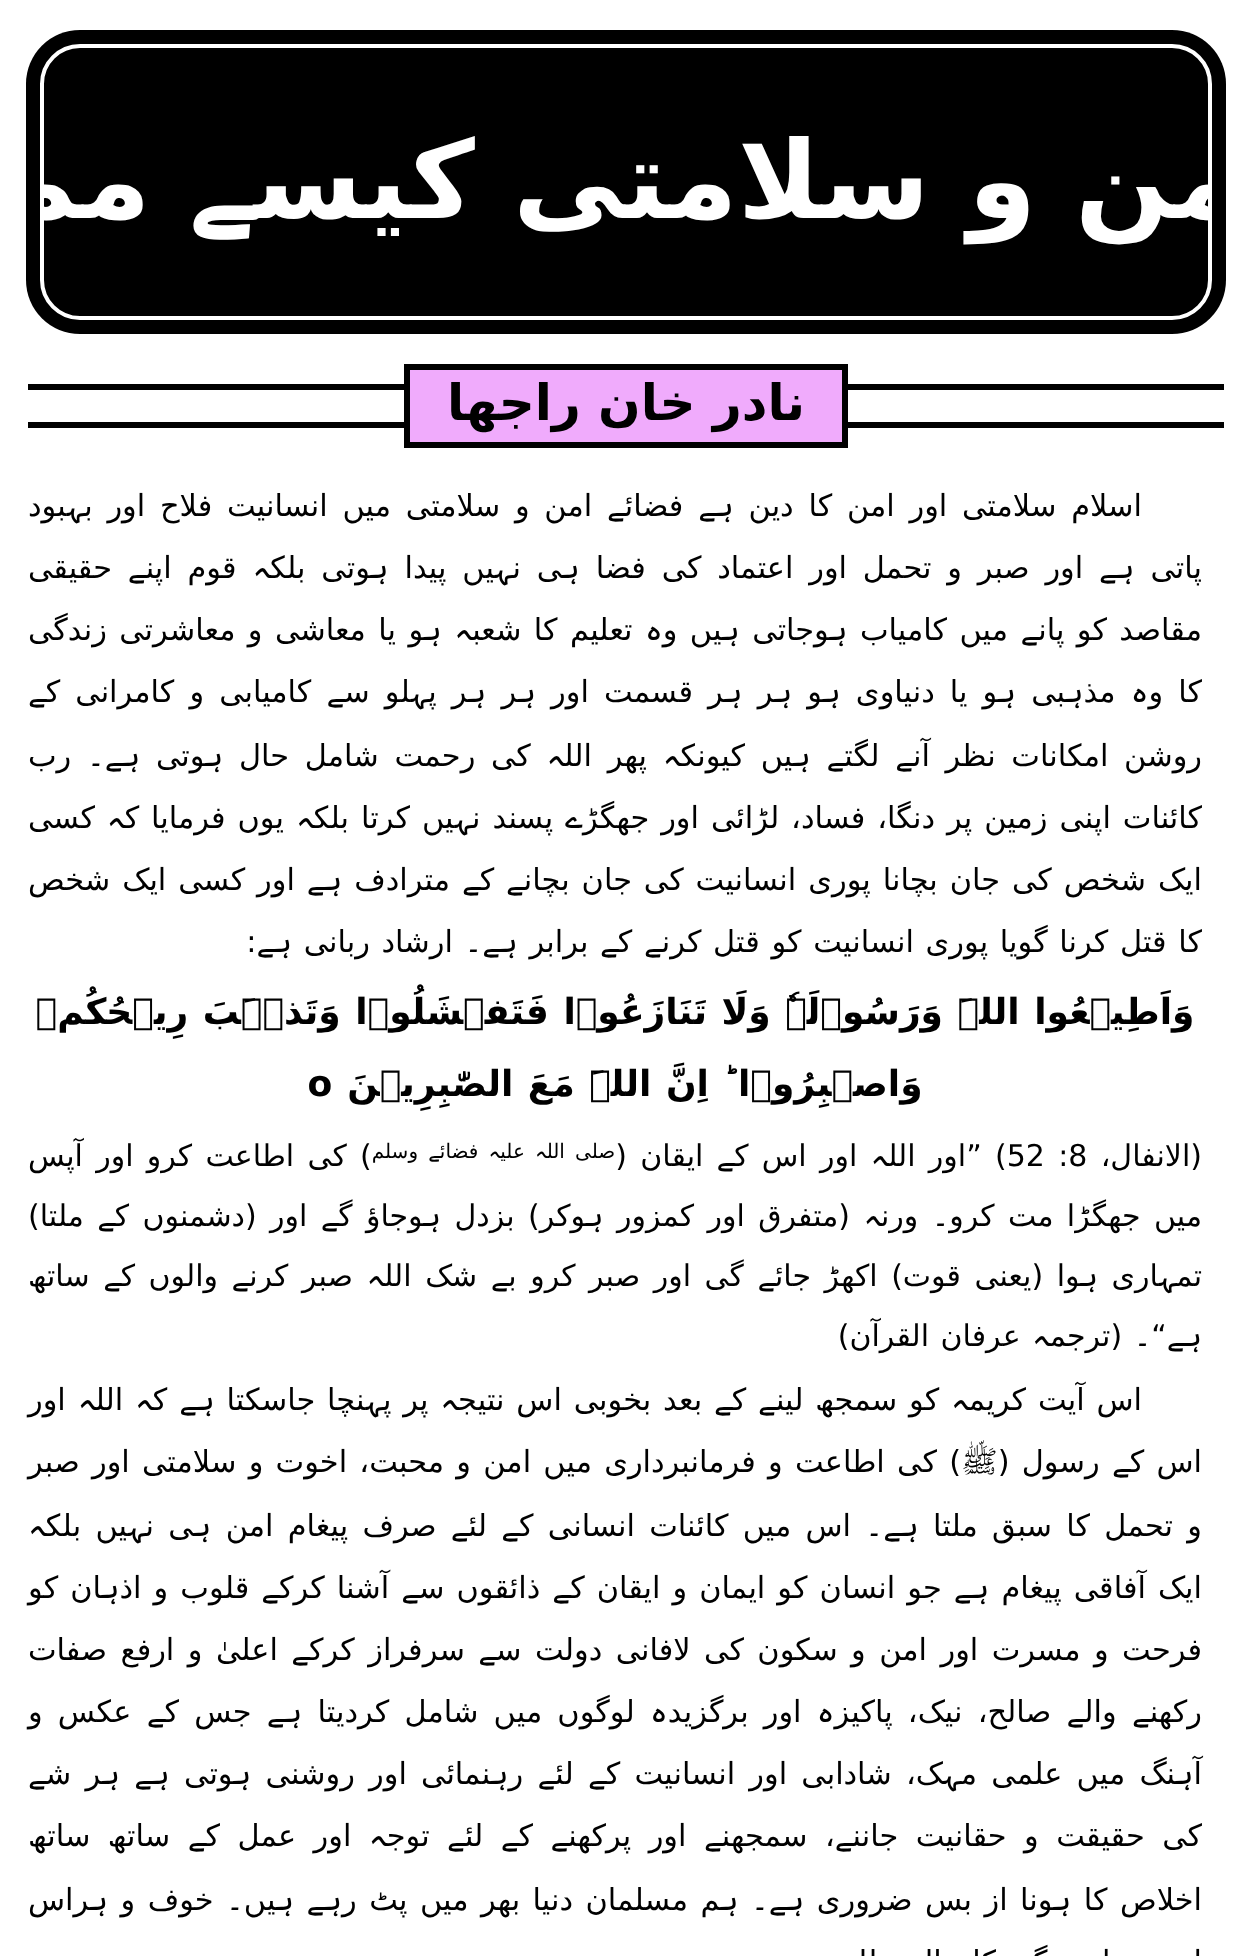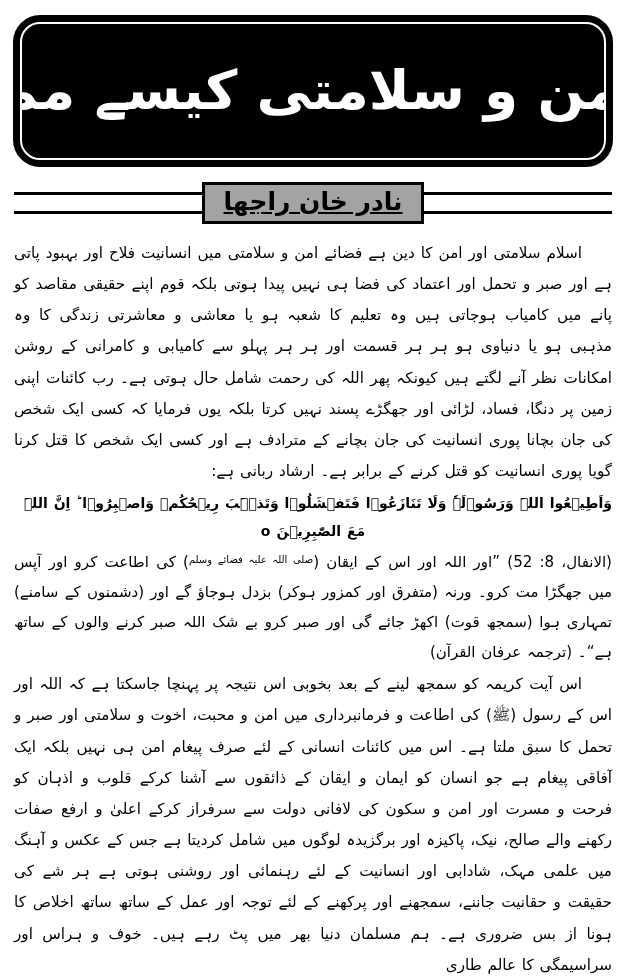--- a/index.html
+++ b/index.html
@@ -77,52 +77,51 @@
     left: 0;
     right: 0;
     height: 3px;
     background: #000;
   }
   .byline-rule::before { top: 12px; }
   .byline-rule::after  { bottom: 12px; }
   .byline-box {
     position: relative;
     z-index: 2;
-    background: #a3a3a3;
+    background: #f0abfc;
     border: 3px solid #000;
     padding: 2px 18px 4px 18px;
     font-size: 25px;
     font-weight: bold;
     direction: rtl;
     white-space: nowrap;
     line-height: 1.2;
-    text-decoration: underline;
   }
 
   
   .body {
     margin: 12px 14px 0 14px;
     direction: rtl;
     text-align: justify;
     text-align-last: right;
     font-size: 15.2px;
     line-height: 2.05;
     word-spacing: 1px;
   }
   .body p {
-    margin: 0 0 2px 0;
+    margin: 0 11px 2px 0;
   }
   .indent {
     text-indent: 30px;
   }
   .ayah {
-    text-align: right;
+    text-align: center;
     text-align-last: center;
     font-weight: bold;
-    font-size: 14px;
+    font-size: 18px;
     line-height: 2.0;
     margin: 4px 0 4px 0;
     letter-spacing: 0.3px;
   }
   .ref-line {
     font-size: 15px;
     line-height: 2.0;
   }
   .small-sup {
     font-size: 10px;
@@ -148,20 +147,20 @@
   </div>
 
   <div class="body">
 
     <p class="indent">اسلام سلامتی اور امن کا دین ہے فضائے امن و سلامتی میں انسانیت فلاح اور بہبود پاتی ہے اور صبر و تحمل اور اعتماد کی فضا ہی نہیں پیدا ہوتی بلکہ قوم اپنے حقیقی مقاصد کو پانے میں کامیاب ہوجاتی ہیں وہ تعلیم کا شعبہ ہو یا معاشی و معاشرتی زندگی کا وہ مذہبی ہو یا دنیاوی ہو ہر ہر قسمت اور ہر ہر پہلو سے کامیابی و کامرانی کے روشن امکانات نظر آنے لگتے ہیں کیونکہ پھر اللہ کی رحمت شامل حال ہوتی ہے۔ رب کائنات اپنی زمین پر دنگا، فساد، لڑائی اور جھگڑے پسند نہیں کرتا بلکہ یوں فرمایا کہ کسی ایک شخص کی جان بچانا پوری انسانیت کی جان بچانے کے مترادف ہے اور کسی ایک شخص کا قتل کرنا گویا پوری انسانیت کو قتل کرنے کے برابر ہے۔ ارشاد ربانی ہے:</p>
 
     <p class="ayah">وَاَطِیۡعُوا اللہَ وَرَسُوۡلَہٗ وَلَا تَنَازَعُوۡا فَتَفۡشَلُوۡا وَتَذۡہَبَ رِیۡحُکُمۡ وَاصۡبِرُوۡا ؕ اِنَّ اللہَ مَعَ الصّٰبِرِیۡنَ o</p>
 
     <p class="ref-line">
       <span>(الانفال، 8: 52)</span>
-      <span>”اور اللہ اور اس کے ایقان (</span><span class="small-sup">صلی اللہ علیہ فضائے وسلم</span><span>) کی اطاعت کرو اور آپس میں جھگڑا مت کرو۔ ورنہ (متفرق اور کمزور ہوکر) بزدل ہوجاؤ گے اور (دشمنوں کے سامنے) تمہاری ہوا (سمجھ قوت) اکھڑ جائے گی اور صبر کرو بے شک اللہ صبر کرنے والوں کے ساتھ ہے“۔ (ترجمہ عرفان القرآن)</span>
+      <span>”اور اللہ اور اس کے ایقان (</span><span class="small-sup">صلی اللہ علیہ فضائے وسلم</span><span>) کی اطاعت کرو اور آپس میں جھگڑا مت کرو۔ ورنہ (متفرق اور کمزور ہوکر) بزدل ہوجاؤ گے اور (دشمنوں کے ملتا) تمہاری ہوا (یعنی قوت) اکھڑ جائے گی اور صبر کرو بے شک اللہ صبر کرنے والوں کے ساتھ ہے“۔ (ترجمہ عرفان القرآن)</span>
     </p>
 
     <p class="indent">اس آیت کریمہ کو سمجھ لینے کے بعد بخوبی اس نتیجہ پر پہنچا جاسکتا ہے کہ اللہ اور اس کے رسول (ﷺ) کی اطاعت و فرمانبرداری میں امن و محبت، اخوت و سلامتی اور صبر و تحمل کا سبق ملتا ہے۔ اس میں کائنات انسانی کے لئے صرف پیغام امن ہی نہیں بلکہ ایک آفاقی پیغام ہے جو انسان کو ایمان و ایقان کے ذائقوں سے آشنا کرکے قلوب و اذہان کو فرحت و مسرت اور امن و سکون کی لافانی دولت سے سرفراز کرکے اعلیٰ و ارفع صفات رکھنے والے صالح، نیک، پاکیزہ اور برگزیدہ لوگوں میں شامل کردیتا ہے جس کے عکس و آہنگ میں علمی مہک، شادابی اور انسانیت کے لئے رہنمائی اور روشنی ہوتی ہے ہر شے کی حقیقت و حقانیت جاننے، سمجھنے اور پرکھنے کے لئے توجہ اور عمل کے ساتھ ساتھ اخلاص کا ہونا از بس ضروری ہے۔ ہم مسلمان دنیا بھر میں پٹ رہے ہیں۔ خوف و ہراس اور سراسیمگی کا عالم طاری</p>
 
   </div>
 
 </div>
 
 </body></html>

